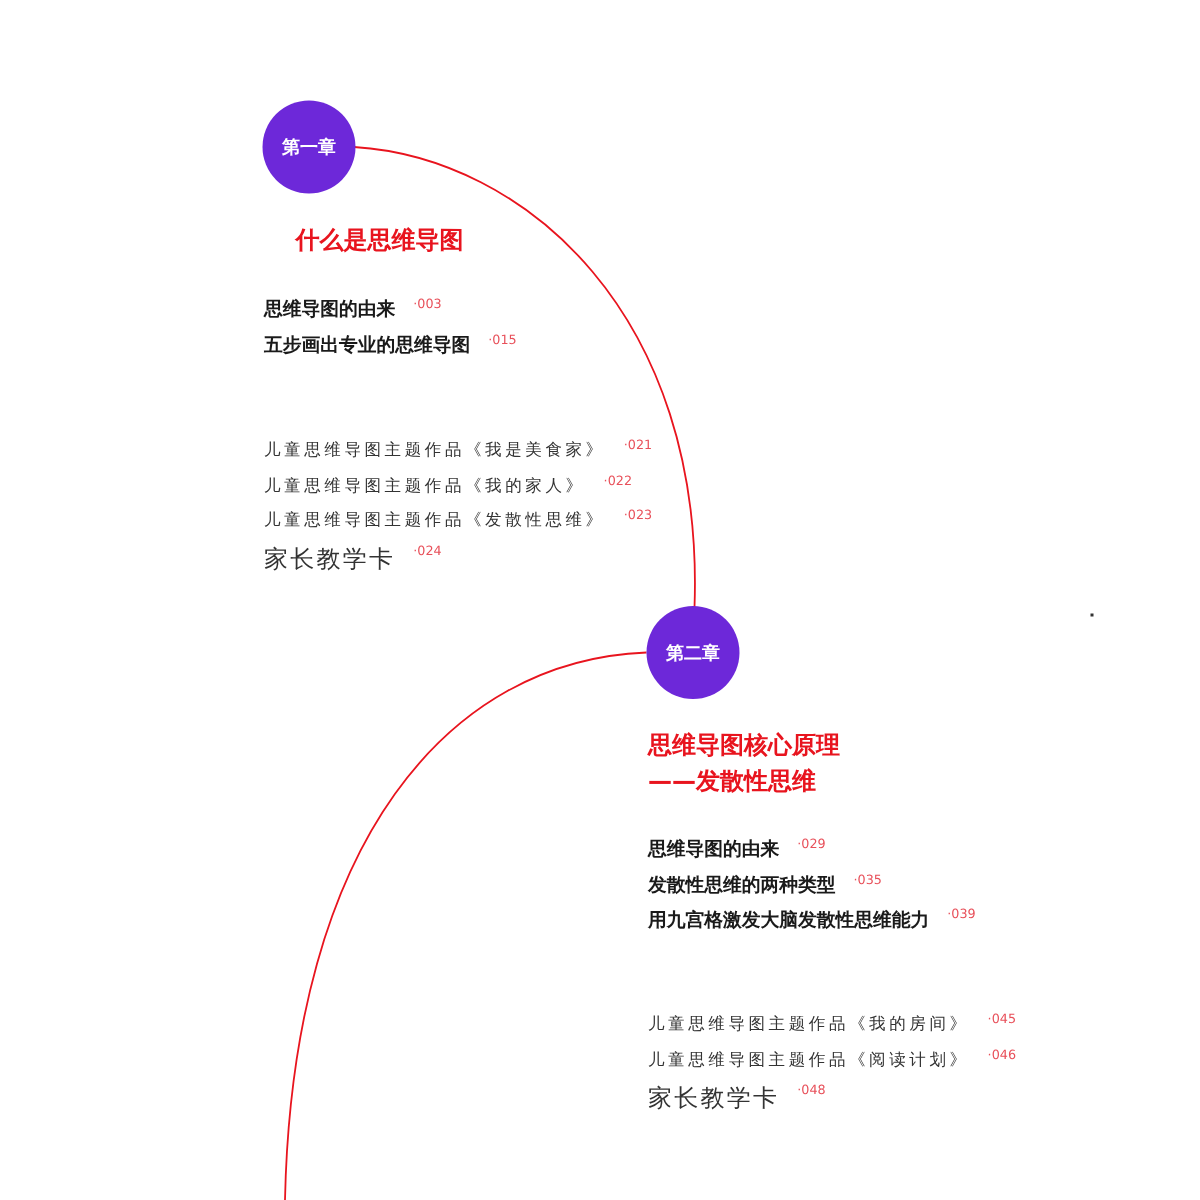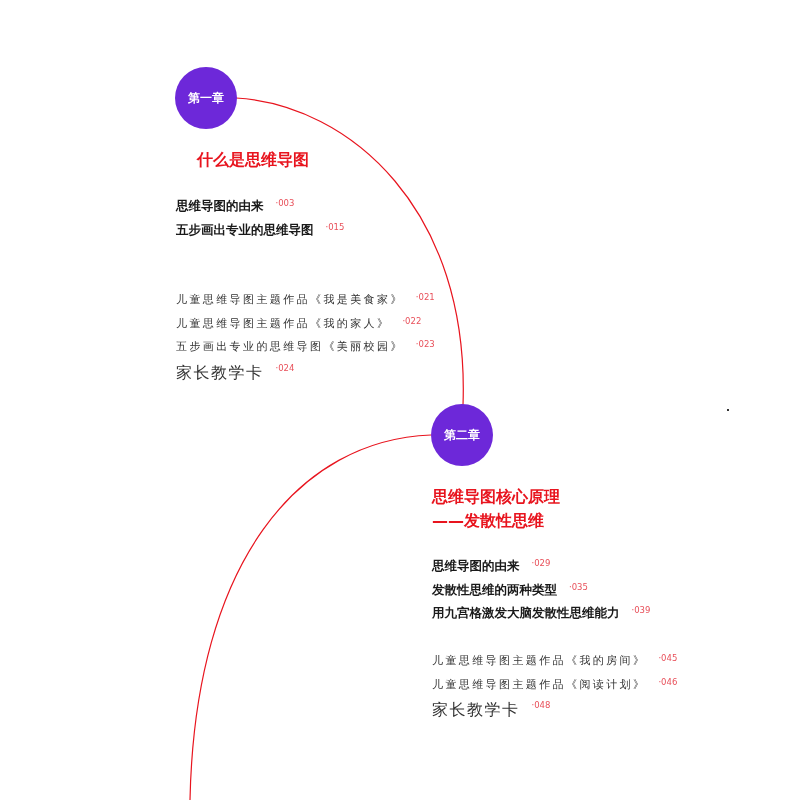--- a/index.html
+++ b/index.html
@@ -124,21 +124,21 @@
   <ul class="toc-list" style="left:176px; top:292px;">
     <li class="toc-item sub">
       <span class="toc-text">儿童思维导图主题作品《我是美食家》</span>
       <span class="toc-page">021</span>
     </li>
     <li class="toc-item sub">
       <span class="toc-text">儿童思维导图主题作品《我的家人》</span>
       <span class="toc-page">022</span>
     </li>
     <li class="toc-item sub">
-      <span class="toc-text">五步画出专业的思维导图《美丽校园》</span>
+      <span class="toc-text">儿童思维导图主题作品《发散性思维》</span>
       <span class="toc-page">023</span>
     </li>
     <li class="toc-item sub plain">
       <span class="toc-text">家长教学卡</span>
       <span class="toc-page">024</span>
     </li>
   </ul>
 
   <div class="chapter-badge" style="left:431px; top:404px;">
     <span>第二章</span>
@@ -157,21 +157,21 @@
     <li class="toc-item main">
       <span class="toc-text">发散性思维的两种类型</span>
       <span class="toc-page">035</span>
     </li>
     <li class="toc-item main">
       <span class="toc-text">用九宫格激发大脑发散性思维能力</span>
       <span class="toc-page">039</span>
     </li>
   </ul>
 
-  <ul class="toc-list" style="left:432px; top:653px;">
+  <ul class="toc-list" style="left:432px; top:675px;">
     <li class="toc-item sub">
       <span class="toc-text">儿童思维导图主题作品《我的房间》</span>
       <span class="toc-page">045</span>
     </li>
     <li class="toc-item sub">
       <span class="toc-text">儿童思维导图主题作品《阅读计划》</span>
       <span class="toc-page">046</span>
     </li>
     <li class="toc-item sub plain">
       <span class="toc-text">家长教学卡</span>

